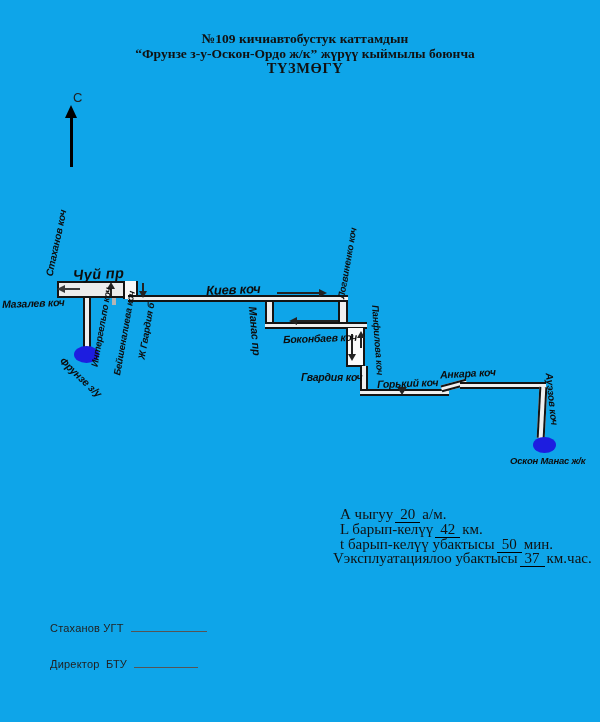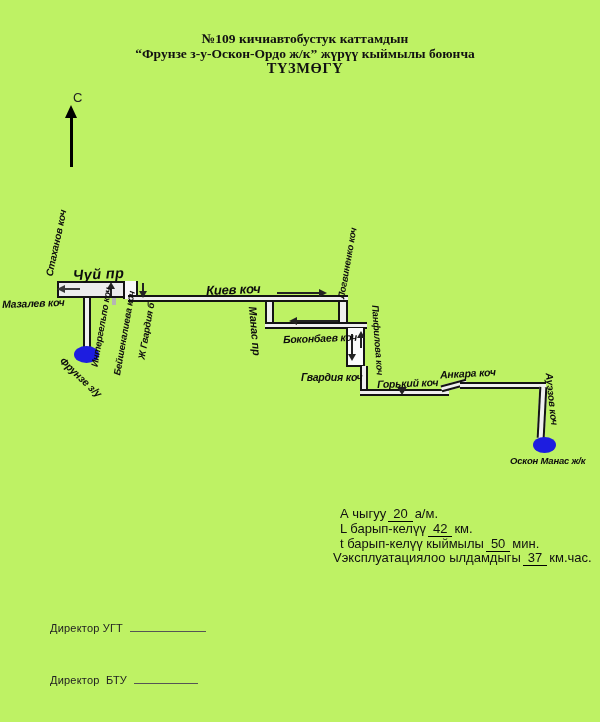--- a/index.html
+++ b/index.html
@@ -1,16 +1,16 @@
 <!DOCTYPE html>
 <html><head>
 <meta charset="utf-8">
 <style>
   html,body{margin:0;padding:0;background:#fff;}
-  .page{position:relative;width:600px;height:722px;background:#bef264;overflow:hidden;
+  .page{position:relative;width:600px;height:722px;background:#0ea5e9;overflow:hidden;
         font-family:"Liberation Sans",sans-serif;}
   
   .title{position:absolute;top:31px;left:5px;width:600px;text-align:center;
          font-family:"Liberation Serif",serif;font-weight:bold;color:#111;
          font-size:13.5px;line-height:15px;}
   .title .l3{font-size:14.5px;letter-spacing:.6px;}
   
   .compass-label{position:absolute;left:73px;top:90px;font-size:13px;color:#222;}
   .compass-shaft{position:absolute;left:70px;top:117px;width:3px;height:50px;background:#000;}
   .compass-head{position:absolute;left:65px;top:105px;width:0;height:0;
@@ -29,22 +29,22 @@
   .head{position:absolute;width:0;height:0;}
   .head.left {border-top:4.5px solid transparent;border-bottom:4.5px solid transparent;border-right:8px solid #3a3a3a;}
   .head.right{border-top:4.5px solid transparent;border-bottom:4.5px solid transparent;border-left:8px solid #222;}
   .head.up   {border-left:4px solid transparent;border-right:4px solid transparent;border-bottom:7.5px solid #222;}
   .head.down {border-left:4px solid transparent;border-right:4px solid transparent;border-top:7.5px solid #222;}
   
   .slab{position:absolute;white-space:nowrap;font-style:italic;font-weight:bold;
         color:#0d0d0d;font-size:10.5px;letter-spacing:-.2px;}
   .slab.c{transform-origin:center;}
   
-  .stats{position:absolute;left:333px;top:507px;font-family:Liberation Sans, sans-serif;
-         font-size:13px;line-height:14.8px;color:#111;}
+  .stats{position:absolute;left:333px;top:507px;font-family:Liberation Serif, serif;
+         font-size:15px;line-height:14.8px;color:#111;}
   .stats .ind{padding-left:7px;}
   .stat-val{border-bottom:1px solid #000;padding:0 5px;margin:0 2px;}
   
   .sig{position:absolute;left:50px;font-size:11px;color:#222;letter-spacing:.2px;}
   .sigline{display:inline-block;border-bottom:1.4px solid #555;height:9px;margin-left:7px;}
 </style>
 </head>
 <body>
 
 <div class="page">
@@ -107,20 +107,20 @@
   <div class="slab c" style="left:378px;top:340px;font-size:9.5px;transform:translate(-50%,-50%) rotate(86deg);">Панфилова коч</div>
   <div class="slab" style="left:301px;top:371px;">Гвардия коч</div>
   <div class="slab" style="left:377px;top:377px;transform:rotate(-2deg);">Горький коч</div>
   <div class="slab" style="left:440px;top:367px;transform:rotate(-3deg);">Анкара коч</div>
   <div class="slab c" style="left:552px;top:399px;font-size:10px;transform:translate(-50%,-50%) rotate(84deg);">Ауэзов коч</div>
   <div class="slab" style="left:510px;top:455px;font-size:9.5px;">Оскон Манас ж/к</div>
 
   <div class="stats">
     <div class="ind"><span>А чыгуу</span><span class="stat-val">20</span><span>а/м.</span></div>
     <div class="ind"><span>L барып-келүү</span><span class="stat-val">42</span><span>км.</span></div>
-    <div class="ind"><span>t барып-келүү кыймылы</span><span class="stat-val">50</span><span>мин.</span></div>
-    <div><span>Vэксплуатациялоо ылдамдыгы</span><span class="stat-val">37</span><span>км.час.</span></div>
+    <div class="ind"><span>t барып-келүү убактысы</span><span class="stat-val">50</span><span>мин.</span></div>
+    <div><span>Vэксплуатациялоо убактысы</span><span class="stat-val">37</span><span>км.час.</span></div>
   </div>
 
-  <div class="sig" style="top:622px;"><span>Директор УГТ</span><span class="sigline" style="width:76px;"></span></div>
-  <div class="sig" style="top:674px;"><span>Директор&nbsp; БТУ</span><span class="sigline" style="width:64px;"></span></div>
+  <div class="sig" style="top:622px;"><span>Стаханов УГТ</span><span class="sigline" style="width:76px;"></span></div>
+  <div class="sig" style="top:658px;"><span>Директор&nbsp; БТУ</span><span class="sigline" style="width:64px;"></span></div>
 
 </div>
 
 </body></html>

